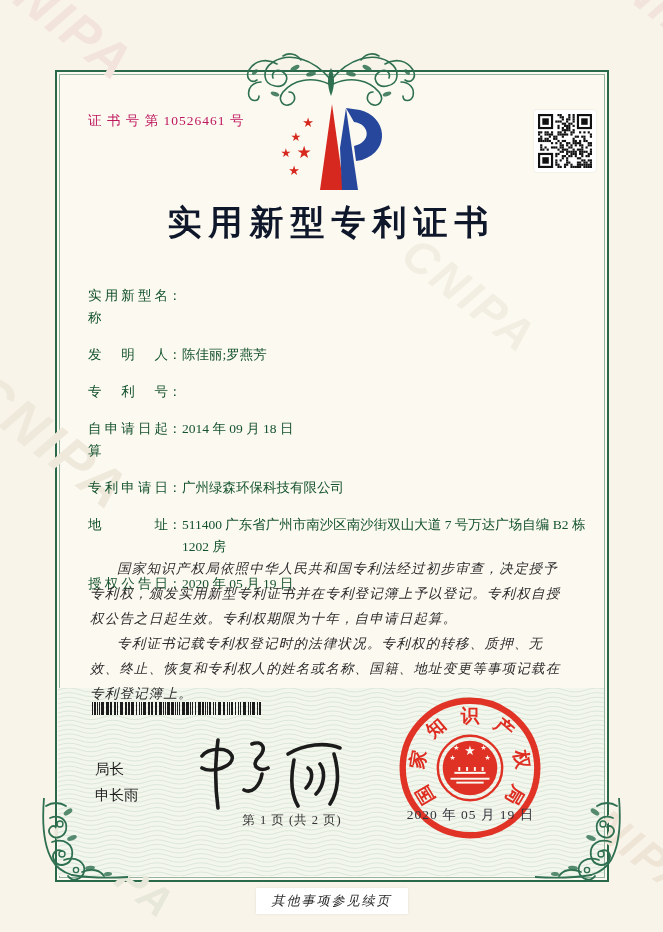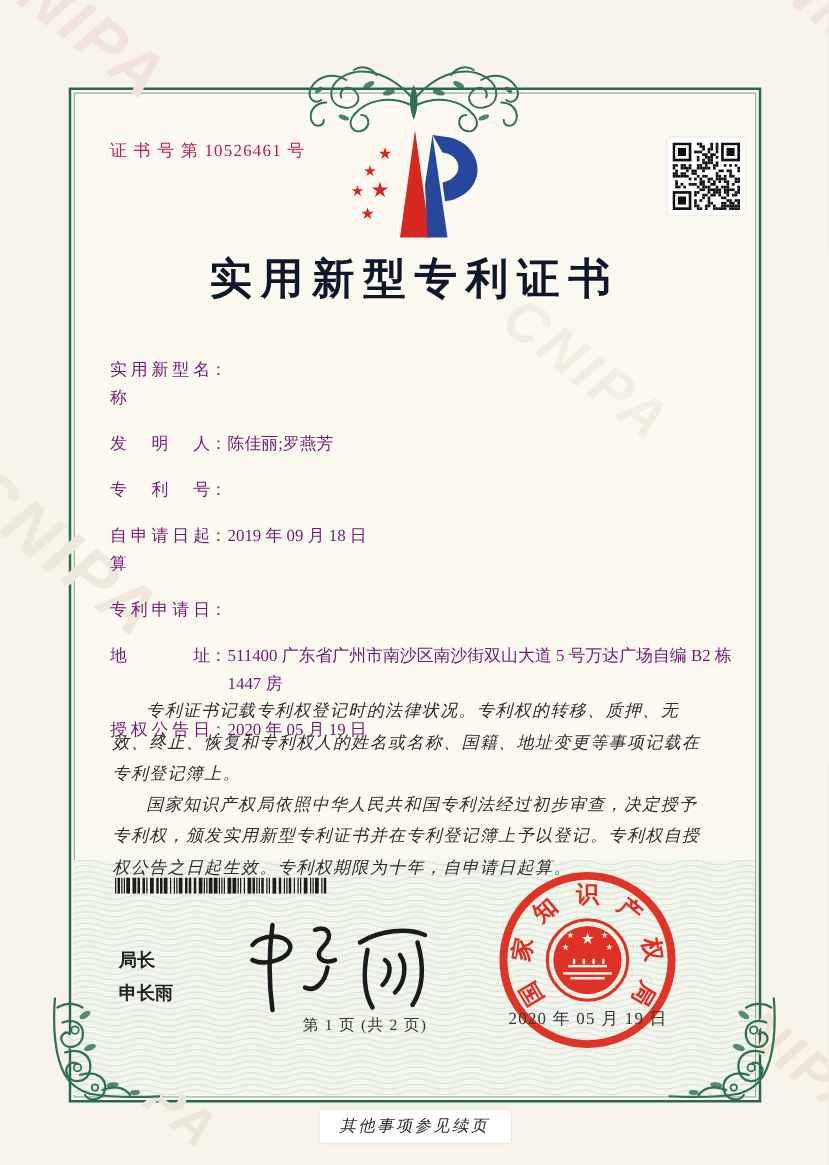--- a/index.html
+++ b/index.html
@@ -18,33 +18,33 @@
   #orn-bl{left:38px;top:798px;}
   #orn-br{left:535px;top:798px;transform:scaleX(-1);}
   
   .content{position:absolute;z-index:5;}
   #cert-number{left:88px;top:112px;font-size:13.5px;letter-spacing:1px;color:#be185d;}
   #logo{left:268px;top:98px;width:126px;height:100px;}
   #qr-wrap{left:534px;top:110px;width:62px;height:62px;background:#fff;border-radius:3px;
            display:flex;align-items:center;justify-content:center;box-shadow:0 0 2px rgba(0,0,0,.12);}
   #title{left:0;top:200px;width:663px;text-align:center;font-size:34px;font-weight:700;
          letter-spacing:7px;color:#0f172a;}
-  #fields{left:88px;top:285px;width:502px;font-size:13.5px;color:#701a75;}
+  #fields{left:88px;top:285px;width:502px;font-size:13.5px;color:#14532d;}
   .frow{display:flex;align-items:flex-start;line-height:22px;margin-bottom:15px;}
   .flabel{display:inline-block;width:80px;text-align:justify;text-align-last:justify;flex:none;}
   .fcolon{flex:none;width:14px;}
   .fvalue{flex:0 1 auto;}
   .fextra{margin-left:34px;white-space:nowrap;}
   .fextra .flabel2{letter-spacing:3px;}
   #legal{left:90px;top:556px;width:482px;font-size:13.5px;line-height:25px;letter-spacing:1.2px;
          font-style:italic;color:#2b2b2b;}
   #legal p{margin:0;text-indent:2em;}
   #barcode{left:92px;top:702px;width:172px;height:13px;z-index:6;}
   #issuer{left:95px;top:756px;z-index:6;font-family:"Liberation Sans",sans-serif;font-size:14.5px;
-          color:#222;line-height:26px;font-weight:700;}
+          color:#222;line-height:26px;font-weight:400;}
   #signature{left:188px;top:730px;z-index:6;}
   #seal{left:392px;top:690px;width:156px;height:156px;z-index:6;}
   #seal-date{left:398px;top:806px;width:145px;text-align:center;font-size:13.5px;letter-spacing:1px;
              color:#33343c;z-index:7;}
   #page-num{left:0;top:812px;width:584px;text-align:center;font-size:12.5px;letter-spacing:1px;
             color:#333;z-index:6;}
   #footer-note{left:0;top:888px;width:663px;text-align:center;z-index:6;}
   #footer-note span{display:inline-block;background:#fff;padding:4px 16px;font-size:13px;
             letter-spacing:2px;font-style:italic;color:#2b2b2b;box-shadow:0 0 3px rgba(0,0,0,.08);}
 </style>
@@ -415,41 +415,42 @@
         <span class="fcolon">：</span>
         <span class="fvalue">陈佳丽;罗燕芳</span>
       </div>
       <div class="frow">
         <span class="flabel">专利号</span>
         <span class="fcolon">：</span>
       </div>
       <div class="frow">
         <span class="flabel">自申请日起算</span>
         <span class="fcolon">：</span>
-        <span class="fvalue">2019 年 09 月 18 日</span>
+        <span class="fvalue">2014 年 09 月 18 日</span>
       </div>
       <div class="frow">
         <span class="flabel">专利申请日</span>
         <span class="fcolon">：</span>
+        <span class="fvalue">广州绿森环保科技有限公司</span>
       </div>
       <div class="frow">
         <span class="flabel">地址</span>
         <span class="fcolon">：</span>
-        <span class="fvalue">511400 广东省广州市南沙区南沙街双山大道 5 号万达广场自编 B2 栋 1447 房</span>
+        <span class="fvalue">511400 广东省广州市南沙区南沙街双山大道 7 号万达广场自编 B2 栋 1202 房</span>
       </div>
       <div class="frow">
         <span class="flabel">授权公告日</span>
         <span class="fcolon">：</span>
         <span class="fvalue">2020 年 05 月 19 日</span>
       </div>
     </div>
 
   <div id="legal" class="content">
+      <p>国家知识产权局依照中华人民共和国专利法经过初步审查，决定授予专利权，颁发实用新型专利证书并在专利登记簿上予以登记。专利权自授权公告之日起生效。专利权期限为十年，自申请日起算。</p>
       <p>专利证书记载专利权登记时的法律状况。专利权的转移、质押、无效、终止、恢复和专利权人的姓名或名称、国籍、地址变更等事项记载在专利登记簿上。</p>
-      <p>国家知识产权局依照中华人民共和国专利法经过初步审查，决定授予专利权，颁发实用新型专利证书并在专利登记簿上予以登记。专利权自授权公告之日起生效。专利权期限为十年，自申请日起算。</p>
     </div>
 
   <svg id="barcode" class="content" viewBox="0 0 172 13" preserveAspectRatio="none">
       <rect x="0" y="0" width="1" height="13" fill="#1c1c1c"></rect>
       <rect x="2" y="0" width="2" height="13" fill="#1c1c1c"></rect>
       <rect x="5" y="0" width="1" height="13" fill="#1c1c1c"></rect>
       <rect x="7" y="0" width="1" height="13" fill="#1c1c1c"></rect>
       <rect x="9" y="0" width="3" height="13" fill="#1c1c1c"></rect>
       <rect x="14" y="0" width="3" height="13" fill="#1c1c1c"></rect>
       <rect x="18" y="0" width="2" height="13" fill="#1c1c1c"></rect>

